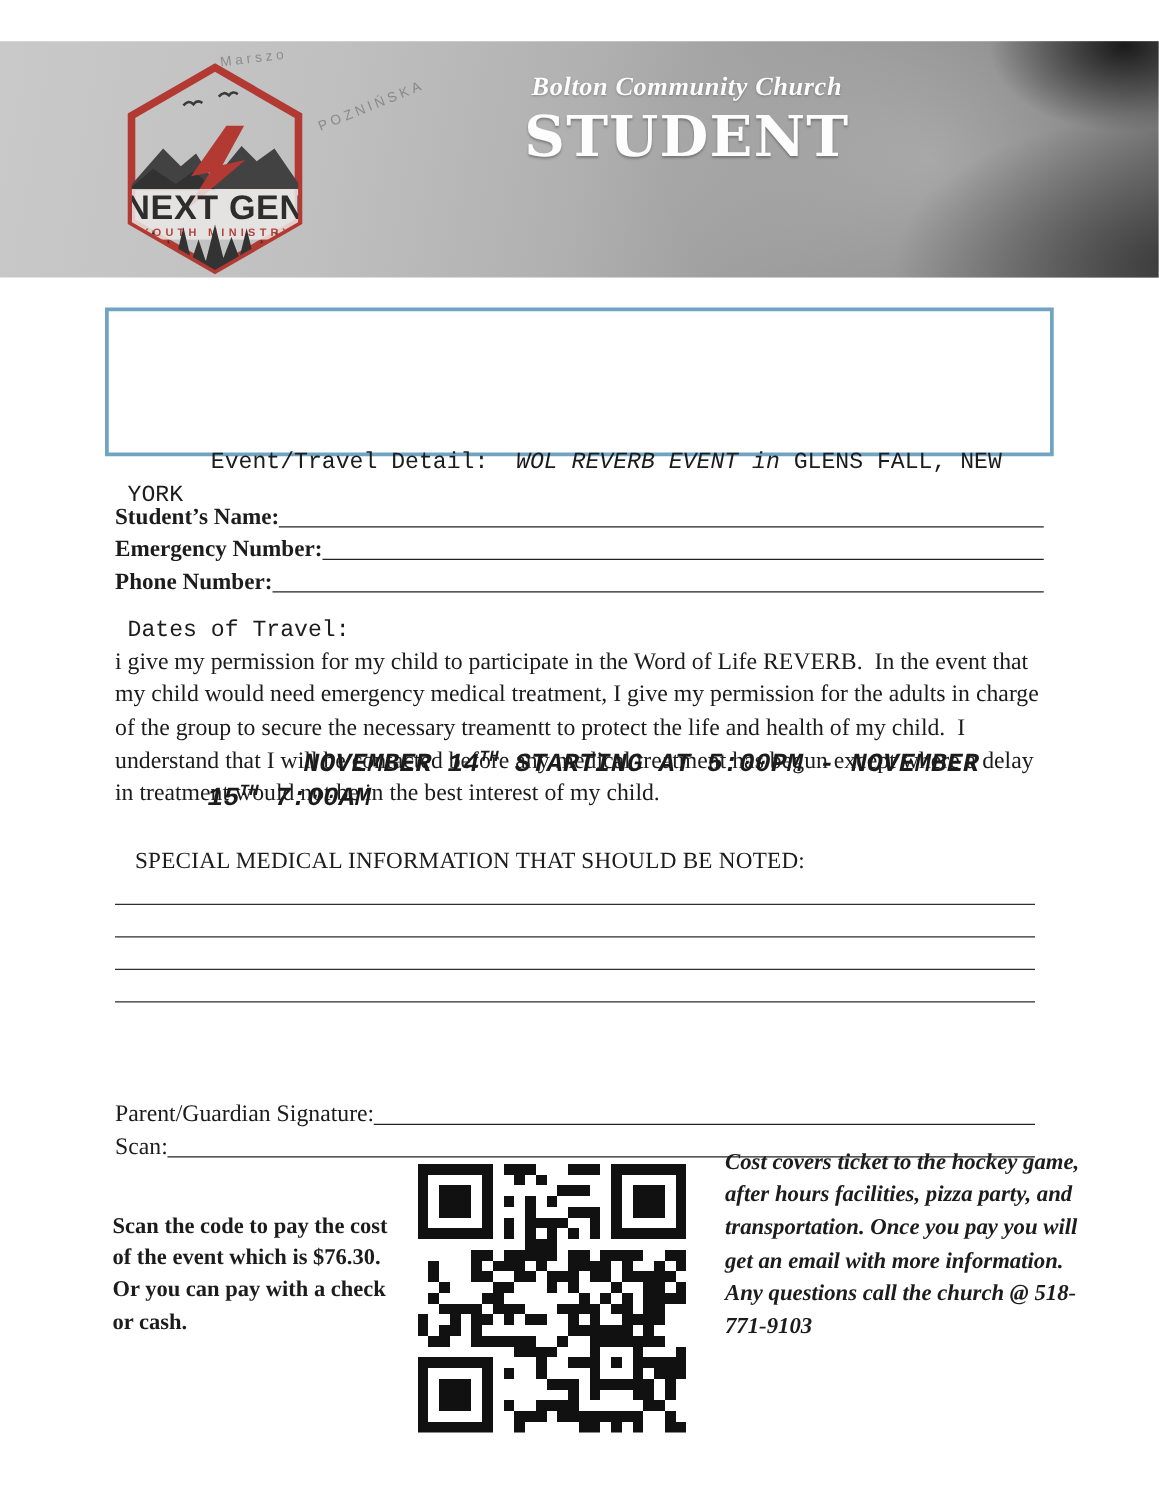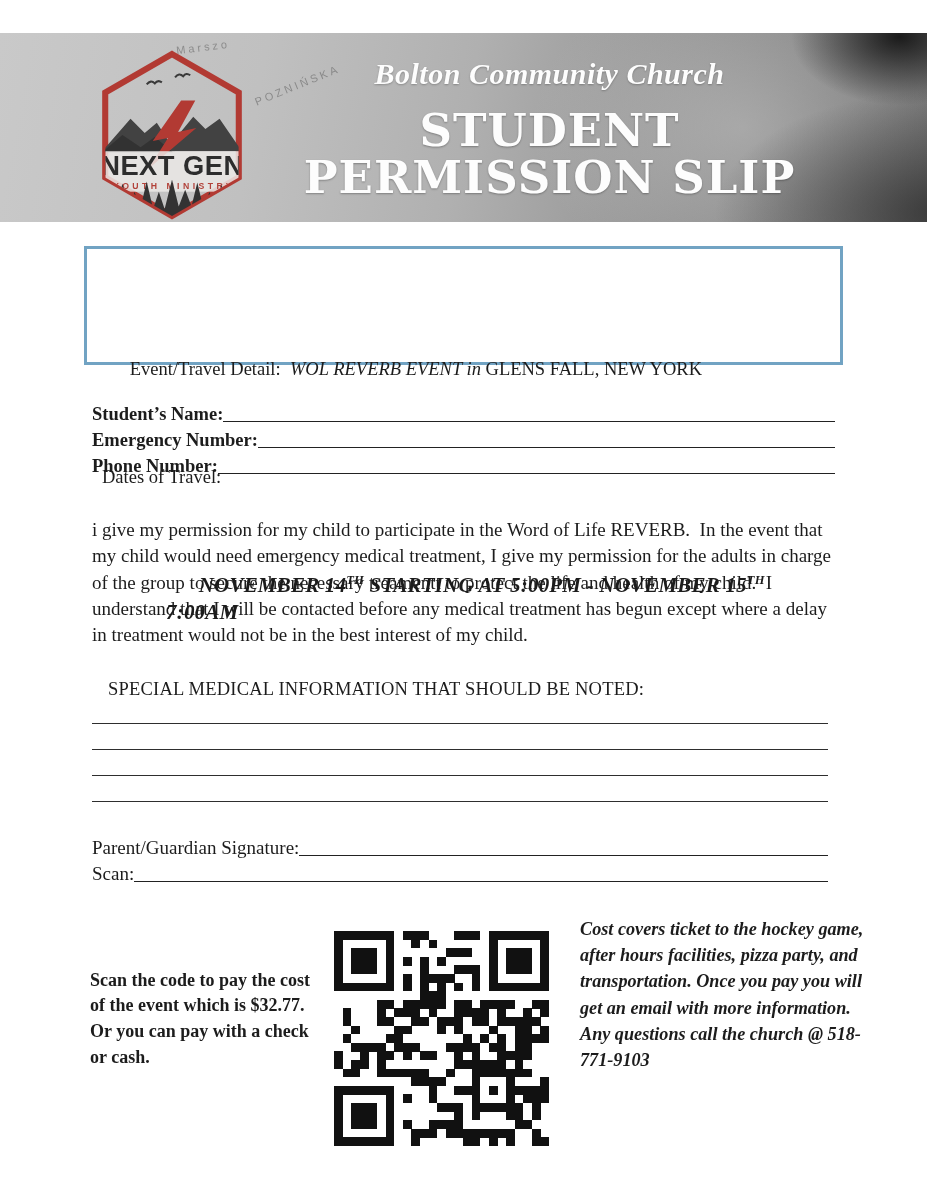--- a/index.html
+++ b/index.html
@@ -15,46 +15,46 @@
       radial-gradient(ellipse 320px 170px at 102% 95%, rgba(42,42,42,.8), rgba(42,42,42,0) 72%),
       radial-gradient(ellipse 280px 210px at 80% 50%, rgba(200,200,200,.45), rgba(200,200,200,0) 75%),
       linear-gradient(100deg,#c9c9c9 0%,#c0c0c0 28%,#b0b0b0 50%,#9c9c9c 66%,#8d8d8d 80%,#767676 100%);
   }
   .map-label{position:absolute;color:rgba(95,95,95,.55);font-family:"Liberation Sans",sans-serif;
     font-size:11px;letter-spacing:3px;}
   .map-label.m1{left:176px;top:8px;transform:rotate(-7deg);}
   .map-label.m2{left:252px;top:46px;transform:rotate(-22deg);}
   .logo-wrap{position:absolute;left:96px;top:17px;width:152px;height:170px;}
   .titles{position:absolute;left:180px;right:8px;top:24px;text-align:center;color:#fdfdfd;}
-  .church{font-size:30px;font-weight:bold;font-style:italic;letter-spacing:.5px;margin-bottom:16px;
+  .church{font-size:21px;font-weight:bold;font-style:italic;letter-spacing:.5px;margin-bottom:4px;
     text-shadow:0 1px 2px rgba(0,0,0,.25);}
   .big-title{font-family:"DejaVu Serif",serif;font-weight:bold;font-size:45px;line-height:47px;
     letter-spacing:1px;text-shadow:0 1px 2px rgba(0,0,0,.3);}
   
   .event-box{
     position:absolute;top:246px;left:84px;width:759px;height:119px;box-sizing:border-box;
     border:3px solid #71a3c3;background:#fff;
-    padding:26px 14px 0 15px;font-size:18.5px;line-height:27px;white-space:pre-wrap;
+    padding:26px 14px 0 15px;font-size:18.5px;line-height:27px;white-space:pre-wrap;font-family:Liberation Mono, monospace;
   }
   .event-line1 .it{font-style:italic;}
   .dates-value{font-weight:bold;font-style:italic;font-size:21px;padding-left:64px;letter-spacing:.2px;}
   sup.sp{font-size:.6em;vertical-align:super;line-height:0;}
   
   .fields{position:absolute;top:399px;left:92px;width:743px;}
   .field-row{display:flex;align-items:flex-end;height:26px;font-weight:bold;font-size:18.5px;}
   .fill-line{flex:1;border-bottom:1.7px solid #222;margin-bottom:3px;height:1px;}
   
   .permission{position:absolute;top:498px;left:92px;width:740px;font-size:19px;line-height:26.3px;
     white-space:pre-wrap;}
   
   .medical-heading{position:absolute;top:679px;left:108px;font-size:18.5px;letter-spacing:.2px;}
   .blank-lines{position:absolute;top:698px;left:92px;width:736px;}
   .blank-line{height:25px;border-bottom:1.5px solid #2e2e2e;}
   
-  .signature{position:absolute;top:832px;left:92px;width:736px;}
+  .signature{position:absolute;top:876px;left:92px;width:736px;}
   .sig-row{display:flex;align-items:flex-end;height:26.5px;font-size:19px;}
   
   .bottom{position:absolute;top:916px;left:90px;width:790px;display:flex;align-items:flex-start;}
   .pay-col{width:236px;font-weight:bold;font-size:18px;line-height:25.8px;white-space:pre-wrap;}
   .pay-due{margin-top:26px;}
   .qr-wrap{margin-left:8px;margin-top:15px;width:215px;height:215px;background:#fff;}
   .cost-col{margin-left:31px;width:288px;font-weight:bold;font-style:italic;font-size:18.2px;
     line-height:26.2px;}
   
   .logo-name{font-family:"Liberation Sans",sans-serif;font-weight:bold;fill:#2d2d2d;font-size:27px;letter-spacing:.5px;}
@@ -99,21 +99,20 @@
             M78,164 L88,138 L98,164 Z M92,164 L100,131 L108,164 Z M104,164 L112,140 L120,164 Z
             M116,164 L124,133 L132,164 Z M128,164 L136,141 L144,164 Z
             M6,158 L144,158 L144,166 L6,166 Z"></path>
         </g>
       </svg>
     </div>
 
     <div class="titles">
       <div class="church">Bolton Community Church</div>
       <div class="big-title">STUDENT</div>
-      <div class="big-title">PERMISSION SLIP</div>
     </div>
   </header>
 
   <section class="event-box">
     <div class="event-line1">
       <span>Event/Travel Detail:</span><span class="it">  WOL REVERB EVENT in</span><span> GLENS FALL, NEW YORK</span>
     </div>
     <div>Dates of Travel:</div>
     <div class="dates-value">
       <span>NOVEMBER 14</span><sup class="sp">TH</sup><span> STARTING AT 5:00PM - NOVEMBER 15</span><sup class="sp">TH</sup><span> 7:00AM</span>
@@ -151,21 +150,21 @@
       <span class="fill-line"></span>
     </div>
     <div class="sig-row">
       <span>Scan:</span>
       <span class="fill-line"></span>
     </div>
   </section>
 
   <section class="bottom">
     <div class="pay-col">
-      <div>Scan the code to pay the cost of the event which is $32.77.  Or you can pay with a check or cash.</div>
+      <div>Scan the code to pay the cost of the event which is $76.30.  Or you can pay with a check or cash.</div>
       <div class="pay-due">
         <div>Payment is due by</div>
         
         
       </div>
     </div>
     <div class="qr-wrap">
       <svg id="qr-svg" viewBox="0 0 215 215" width="215" height="215" fill="#111111" shape-rendering="crispEdges">
           <rect x="0.00" y="0.00" width="8.75" height="8.75"></rect>
           <rect x="8.60" y="0.00" width="8.75" height="8.75"></rect>

